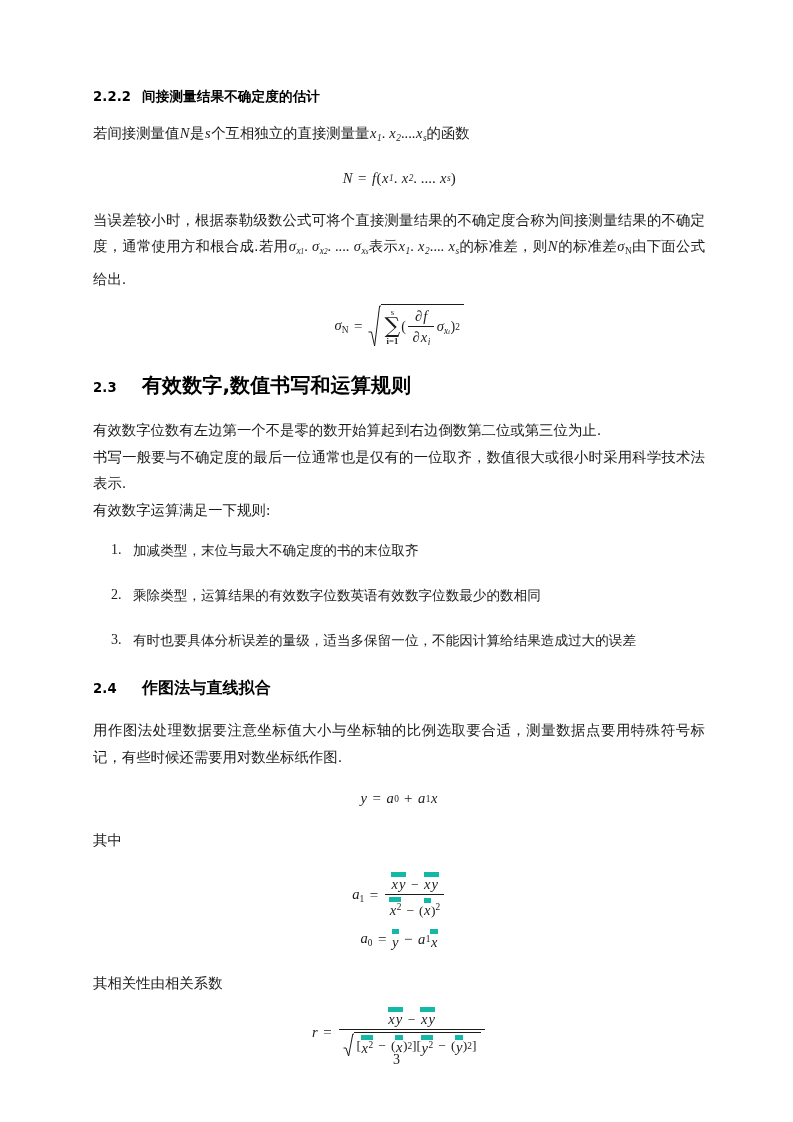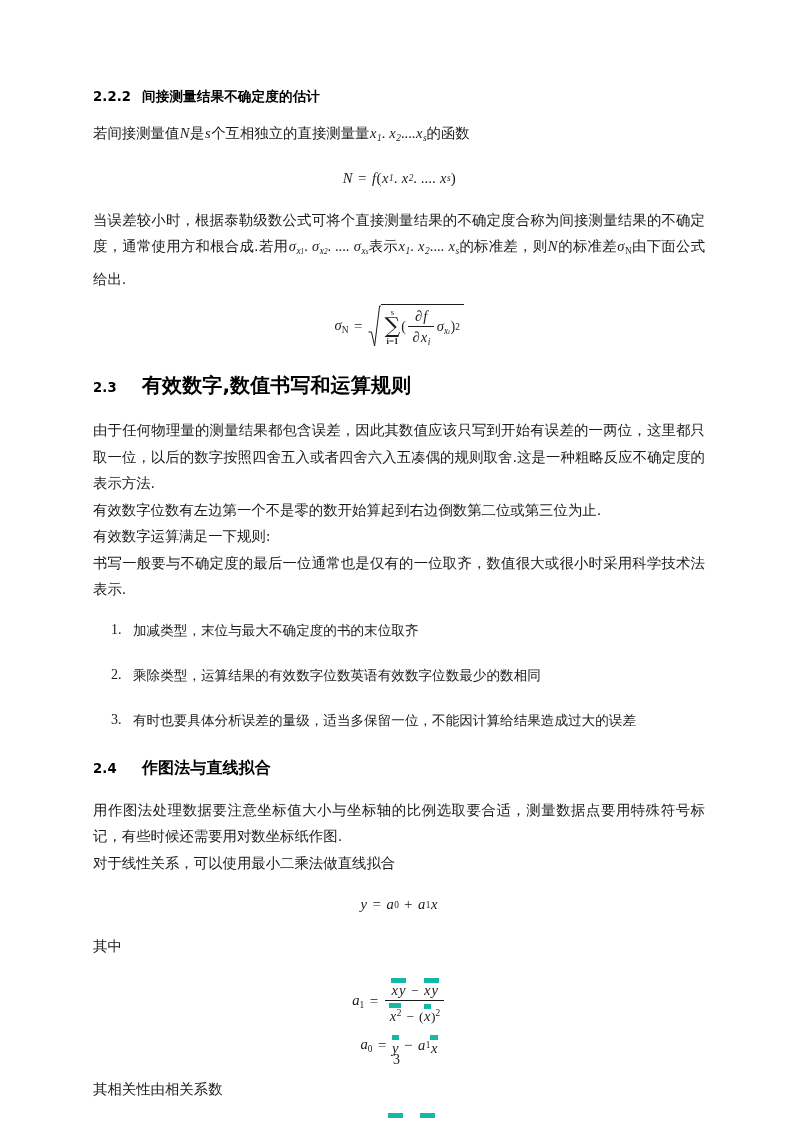--- a/index.html
+++ b/index.html
@@ -245,24 +245,23 @@
     </div>
 
     <div class="vs24"></div>
 
     <h3 class="sec sec-l2">
       <span class="num">2.3</span><span class="txt zh" style="font-size:20px">有效数字,数值书写和运算规则</span>
     </h3>
 
     <div class="vs18"></div>
 
-    <p class="para zh">由于任何物理量的测量结果都包含误差，因此其数值应该只写到开始有误差的一两位，这里都只取一位，以后的数字按照四舍五入或者四舍六入五凑偶的规则取舍.这是一种粗略反应不确定度的表示方法.</p>
     <p class="para zh">有效数字位数有左边第一个不是零的数开始算起到右边倒数第二位或第三位为止.</p>
+    <p class="para zh">书写一般要与不确定度的最后一位通常也是仅有的一位取齐，数值很大或很小时采用科学技术法表示.</p>
     <p class="para zh">有效数字运算满足一下规则:</p>
-    <p class="para zh">书写一般要与不确定度的最后一位通常也是仅有的一位取齐，数值很大或很小时采用科学技术法表示.</p>
 
     <div class="vs14"></div>
 
     <ol class="rules">
       <li>
         <span class="marker">1.</span>
         <span>加减类型，末位与最大不确定度的书的末位取齐</span>
       </li>
       <li>
         <span class="marker">2.</span>
@@ -276,21 +275,20 @@
 
     <div class="vs6"></div>
 
     <h3 class="sec sec-l2">
       <span class="num">2.4</span><span class="txt zh" style="font-size:16px">作图法与直线拟合</span>
     </h3>
 
     <div class="vs18"></div>
 
     <p class="para zh">用作图法处理数据要注意坐标值大小与坐标轴的比例选取要合适，测量数据点要用特殊符号标记，有些时候还需要用对数坐标纸作图.</p>
-    <p class="para zh">对于线性关系，可以使用最小二乘法做直线拟合</p>
 
     <div class="vs20"></div>
 
     <div class="eq">
       <span class="eqrow">
         <span class="mi">y</span>
         <span class="op">=</span>
         <span class="mi">a</span>
           <sub class="s" style="font-style:normal">0</sub>
           <span class="op">+</span>

